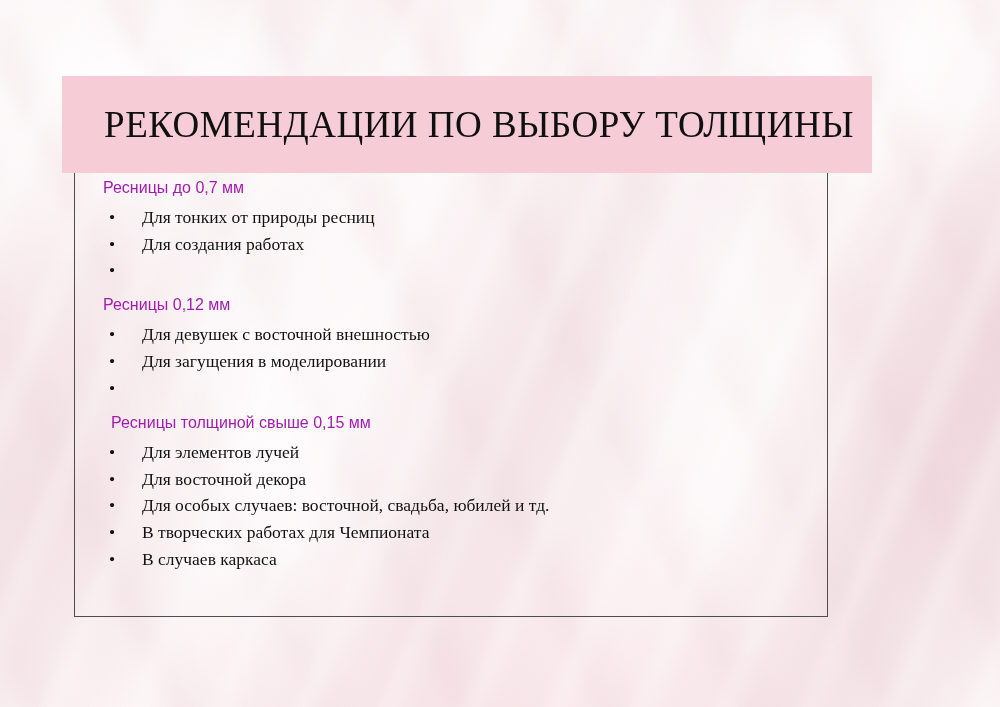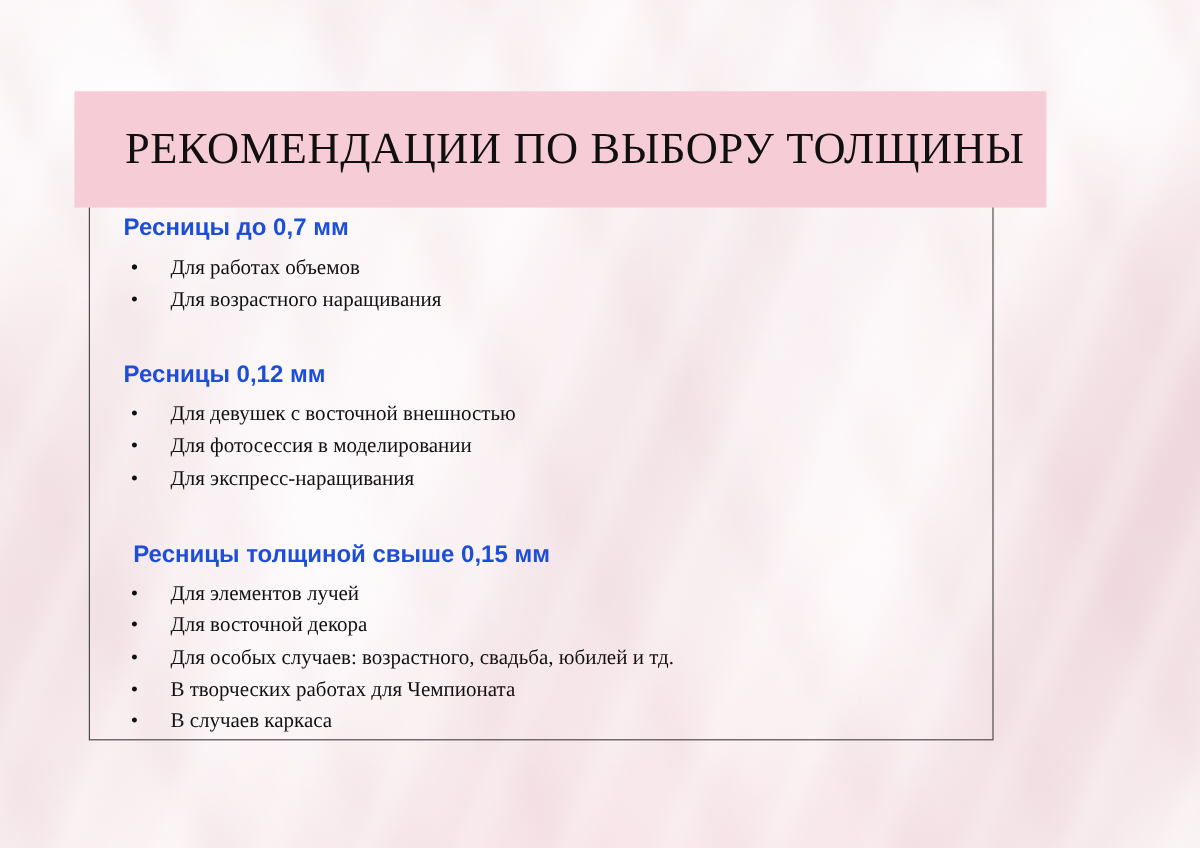--- a/index.html
+++ b/index.html
@@ -100,23 +100,23 @@
     z-index: 4;
   }
 
   .group {
     margin-bottom: 26px;
   }
   .group.last { margin-bottom: 0; }
 
   .group-heading {
     font-family: "Liberation Sans", sans-serif;
-    font-weight: bold;
-    font-size: 20px;
-    color: #1d4ed8;
+    font-weight: normal;
+    font-size: 16px;
+    color: #a21caf;
     margin: 0 0 7px 0;
     line-height: 1.25;
   }
   .group-heading.indented { padding-left: 8px; }
 
   ul.bullets {
     list-style: none;
     margin: 0;
     padding: 0;
   }
@@ -155,68 +155,67 @@
     <div id="title-text">РЕКОМЕНДАЦИИ ПО ВЫБОРУ ТОЛЩИНЫ</div>
   </div>
 
   <div id="content-inner">
 
     <div class="group">
       <p class="group-heading">Ресницы до 0,7 мм</p>
       <ul class="bullets">
         <li>
           <span class="bullet-dot">•</span>
-        </li>
-        <li>
-          <span class="bullet-dot">•</span>
-          <span>Для работах объемов</span>
-        </li>
-        <li>
-          <span class="bullet-dot">•</span>
-          <span>Для возрастного наращивания</span>
+          <span>Для тонких от природы ресниц</span>
+        </li>
+        <li>
+          <span class="bullet-dot">•</span>
+          <span>Для создания работах</span>
+        </li>
+        <li>
+          <span class="bullet-dot">•</span>
         </li>
       </ul>
     </div>
 
     <div class="spacer-sm"></div>
 
     <div class="group">
       <p class="group-heading">Ресницы 0,12 мм</p>
       <ul class="bullets">
         <li>
           <span class="bullet-dot">•</span>
           <span>Для девушек с восточной внешностью</span>
         </li>
         <li>
           <span class="bullet-dot">•</span>
-          <span>Для фотосессия в моделировании</span>
-        </li>
-        <li>
-          <span class="bullet-dot">•</span>
-          <span>Для экспресс-наращивания</span>
+          <span>Для загущения в моделировании</span>
+        </li>
+        <li>
+          <span class="bullet-dot">•</span>
         </li>
       </ul>
     </div>
 
     <div class="spacer-sm"></div>
 
     <div class="group last">
       <p class="group-heading indented">Ресницы толщиной свыше 0,15 мм</p>
       <ul class="bullets">
         <li>
           <span class="bullet-dot">•</span>
           <span>Для элементов лучей</span>
         </li>
         <li>
           <span class="bullet-dot">•</span>
           <span>Для восточной декора</span>
         </li>
         <li>
           <span class="bullet-dot">•</span>
-          <span>Для особых случаев: возрастного, свадьба, юбилей и тд.</span>
+          <span>Для особых случаев: восточной, свадьба, юбилей и тд.</span>
         </li>
         <li>
           <span class="bullet-dot">•</span>
           <span>В творческих работах для Чемпионата</span>
         </li>
         <li>
           <span class="bullet-dot">•</span>
           <span>В случаев каркаса</span>
         </li>
       </ul>

